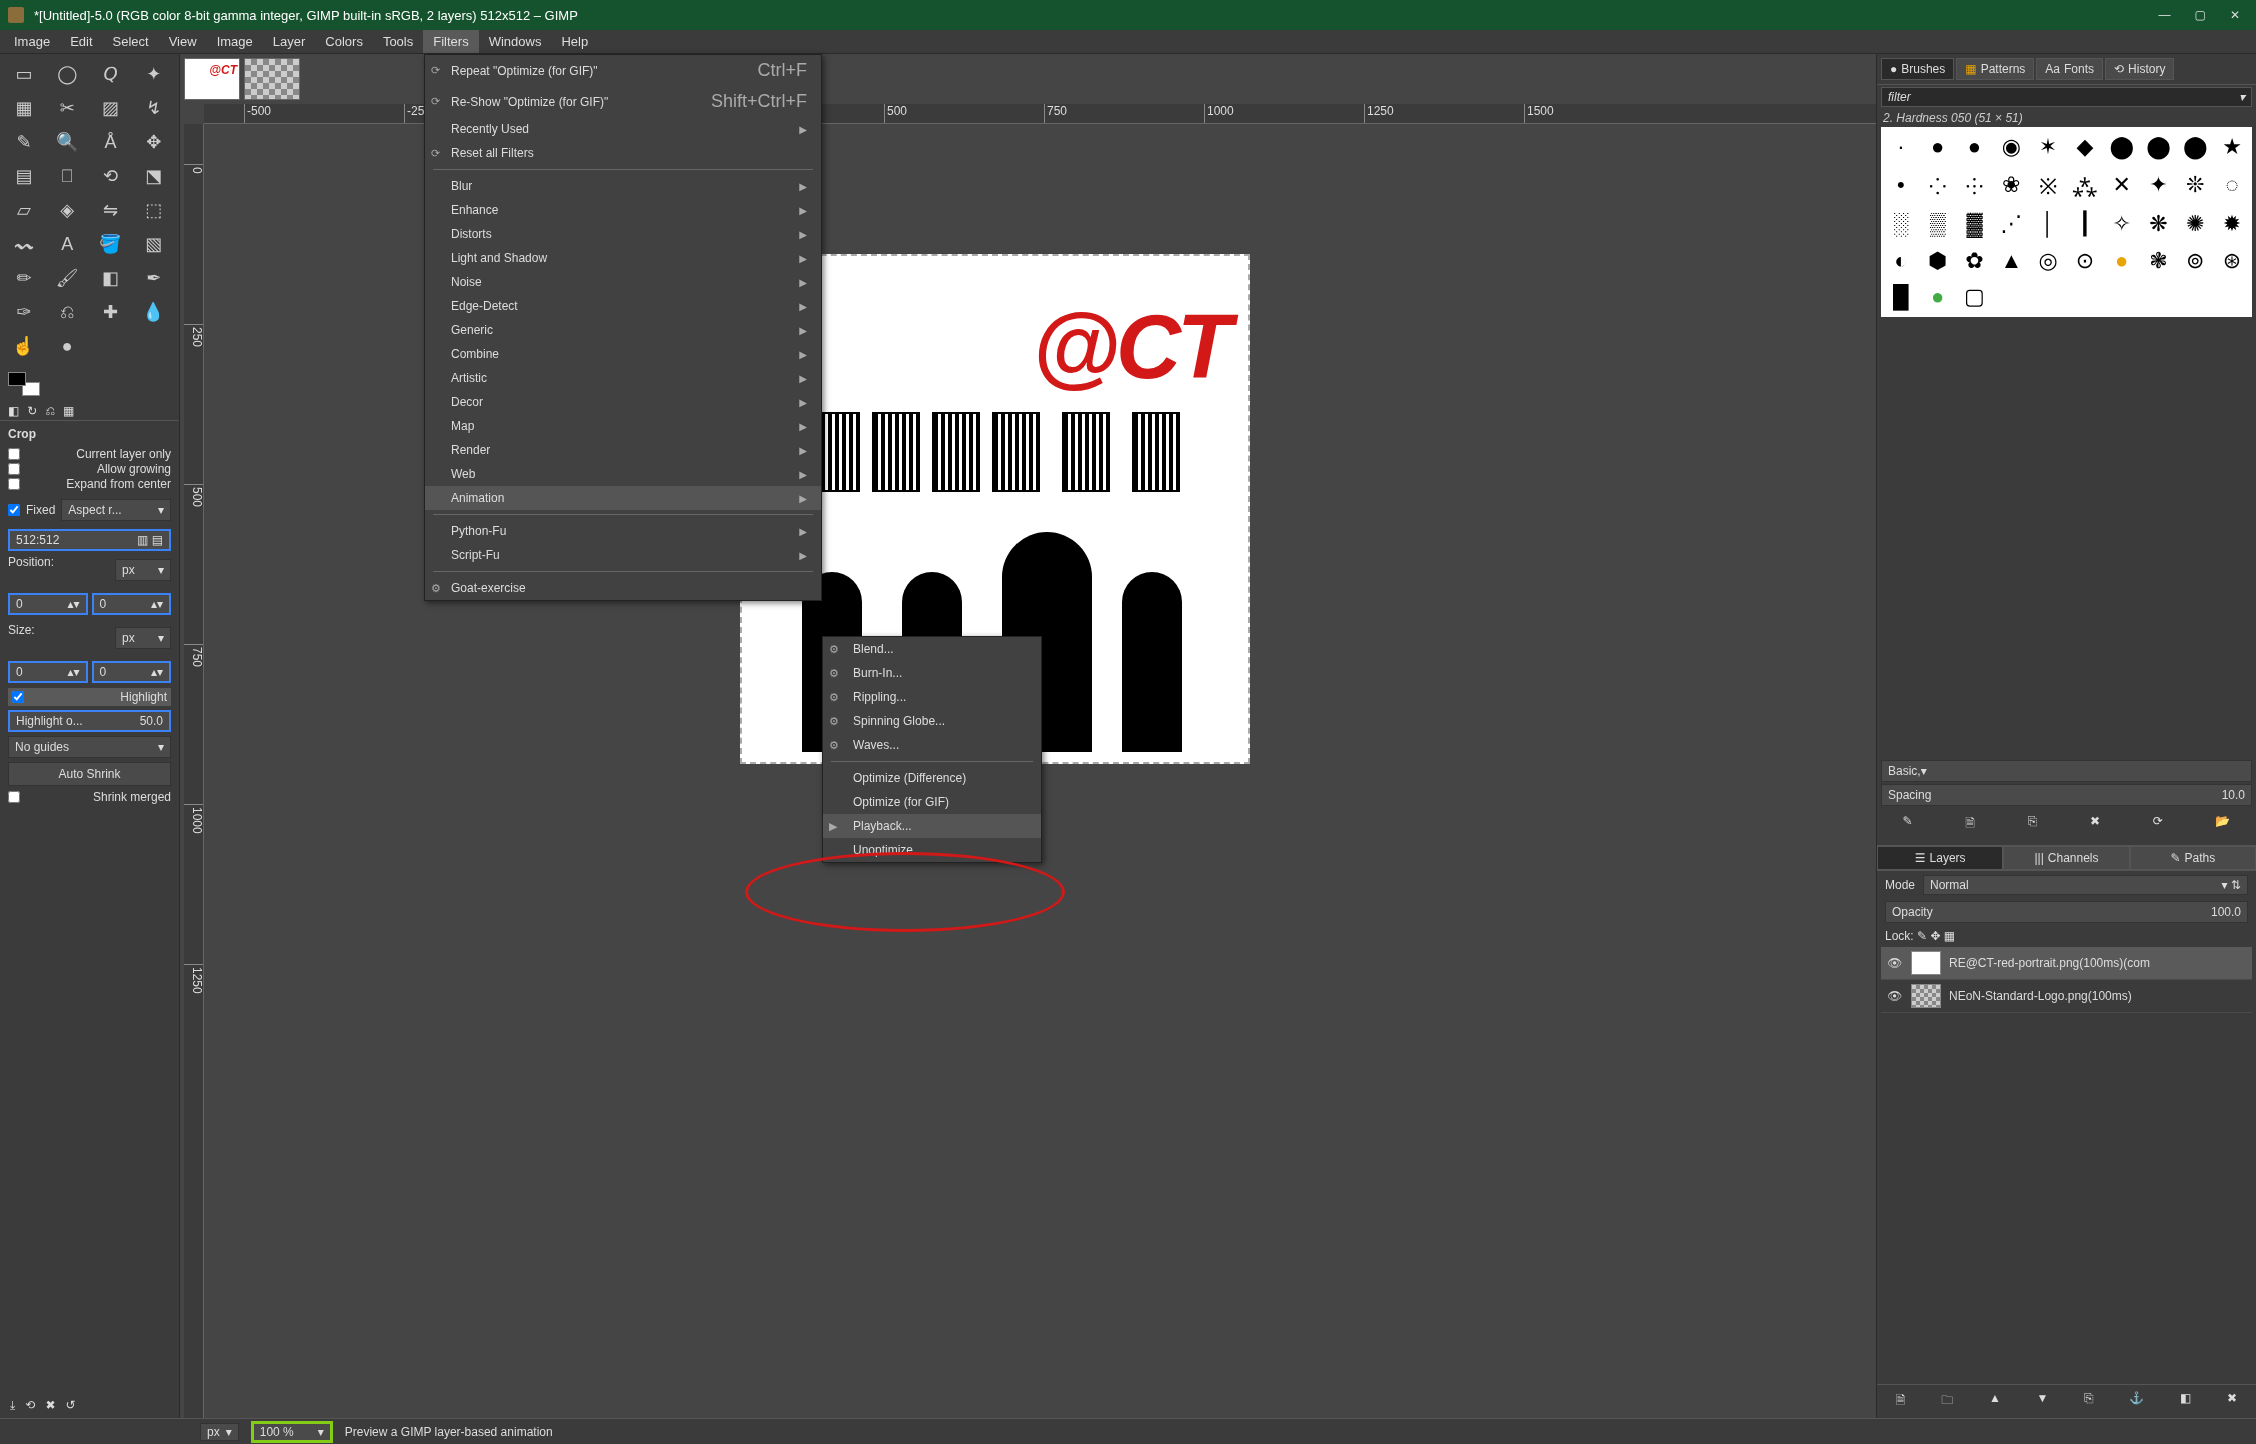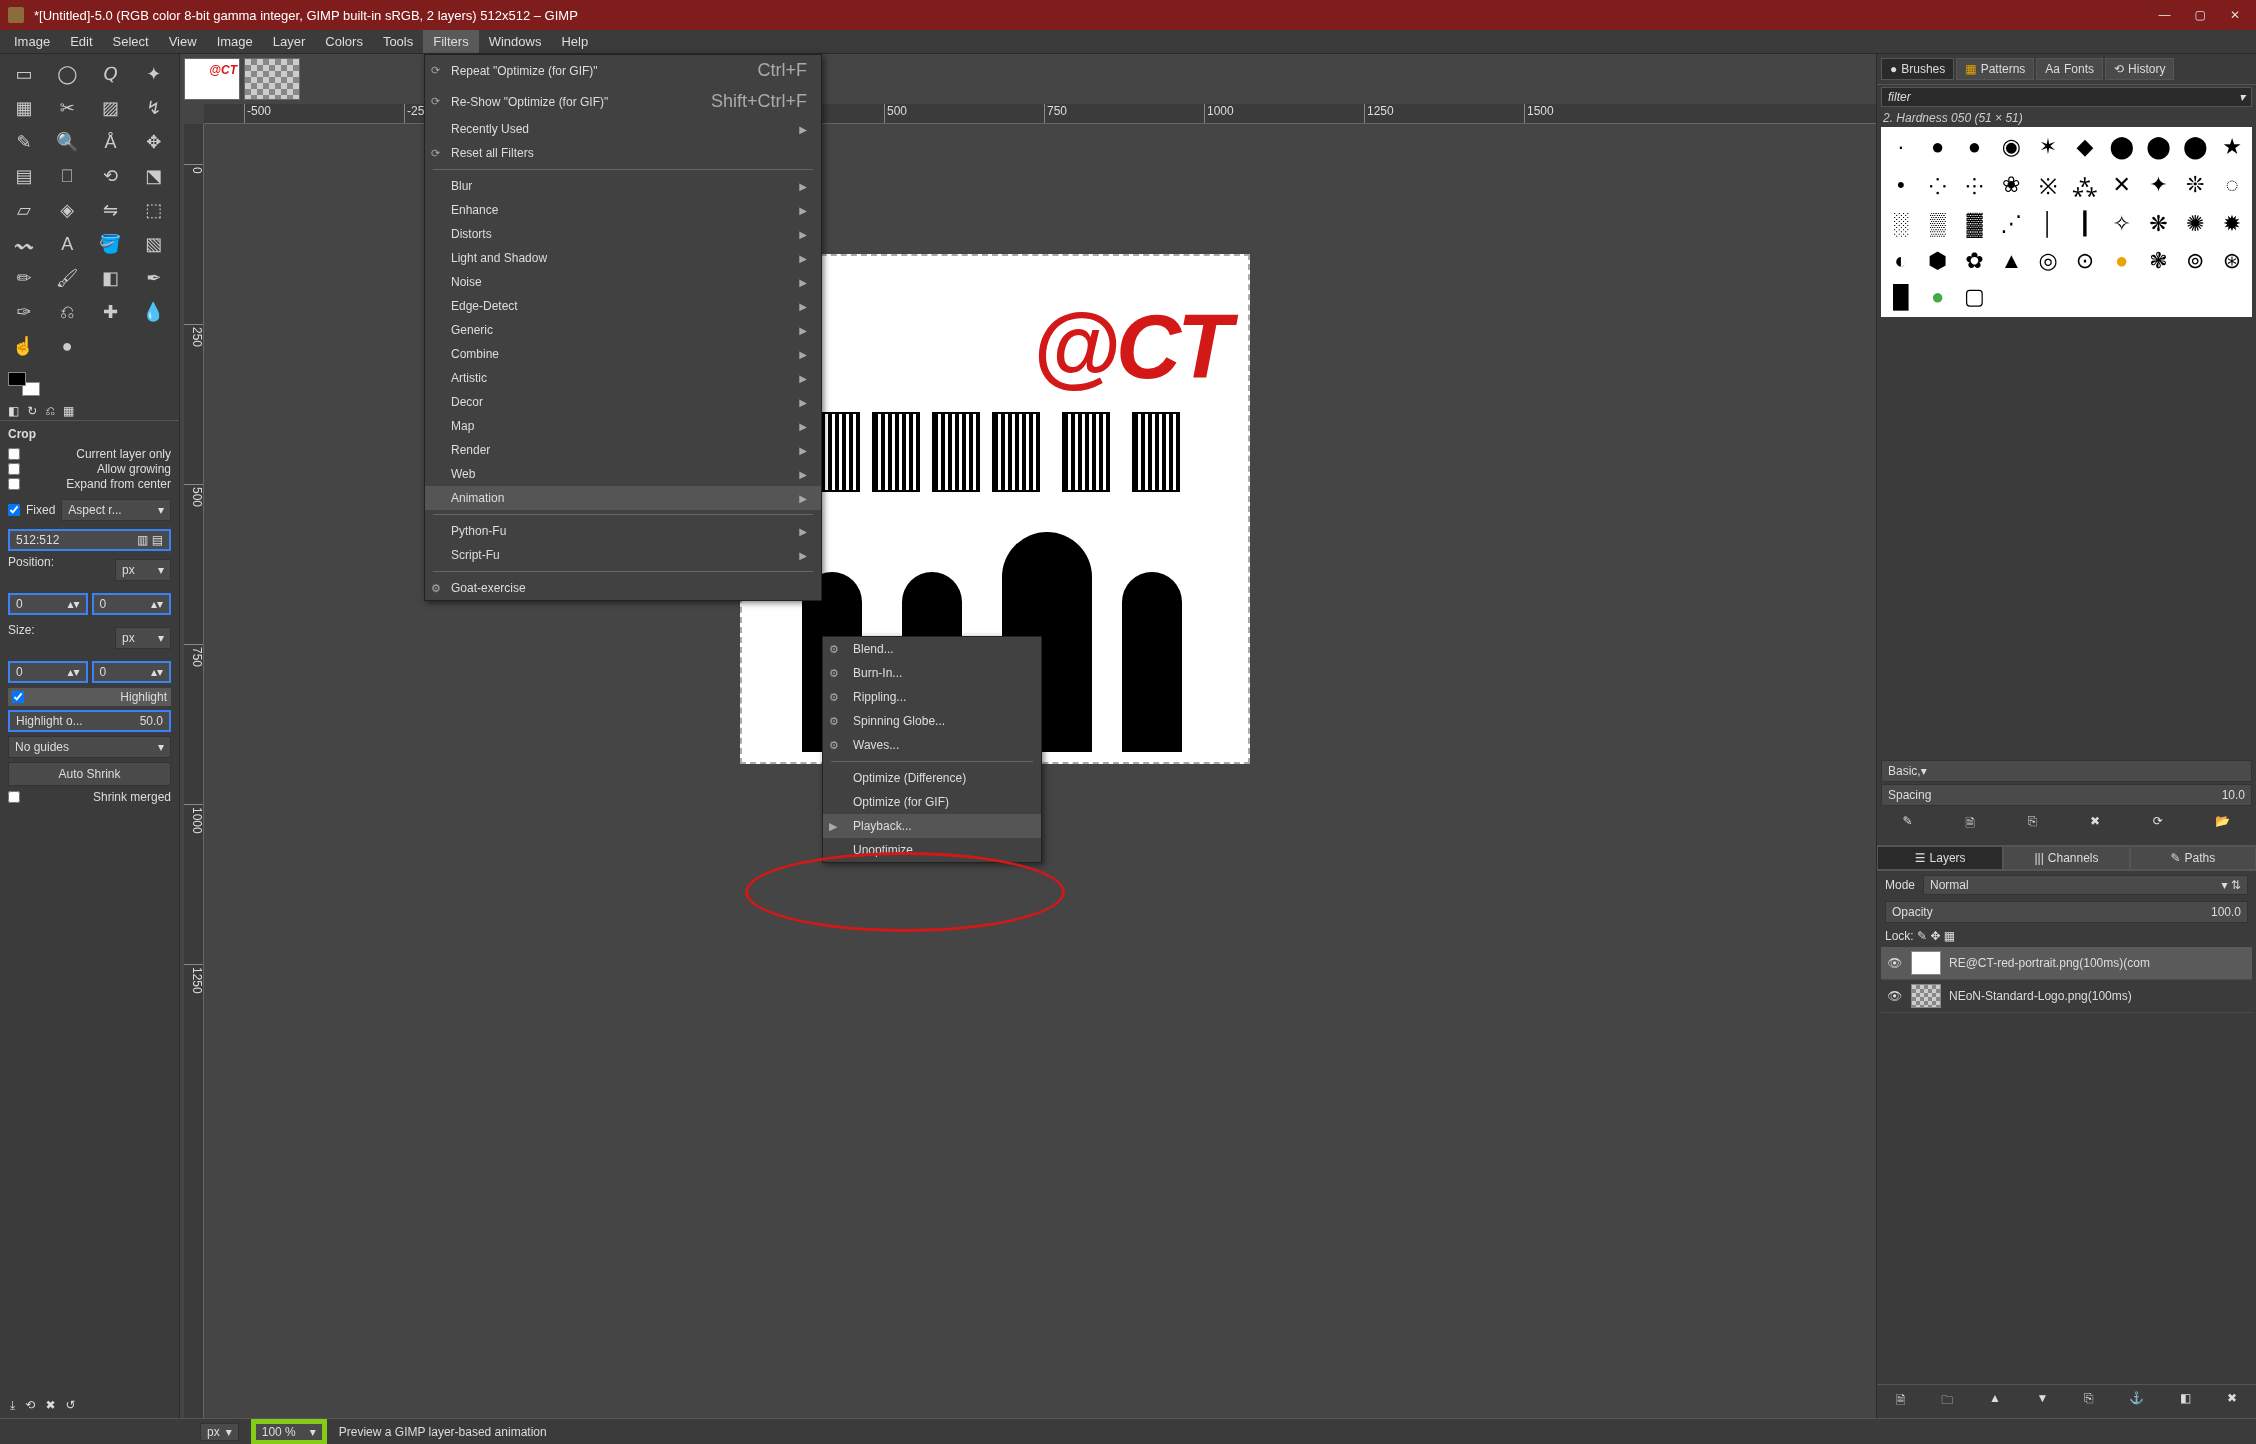--- a/index.html
+++ b/index.html
@@ -1,18 +1,18 @@
 <!DOCTYPE html>
 <html><head>
 <meta charset="utf-8">
 <style>
 * { margin: 0; padding: 0; box-sizing: border-box; font-family: "Segoe UI", Tahoma, sans-serif; font-size: 12px; color: #ddd; }
 body { background: #454545; width: 2256px; height: 1444px; overflow: hidden; position: relative; }
 
-.titlebar { height: 30px; background: #7f1d1d; display: flex; align-items: center; padding: 0 8px; justify-content: space-between; }
+.titlebar { height: 30px; background: #14532d; display: flex; align-items: center; padding: 0 8px; justify-content: space-between; }
 .titlebar .title { font-size: 13px; color: #fff; flex: 1; padding-left: 4px; }
 .titlebar .controls { display: flex; gap: 24px; font-size: 14px; padding-right: 8px; }
 .titlebar .controls span { cursor: pointer; }
 
 .menubar { height: 24px; background: #3b3b3b; display: flex; align-items: center; padding: 0 4px; gap: 0; border-bottom: 1px solid #2a2a2a; }
 .menubar .item { padding: 4px 10px; cursor: pointer; font-size: 13px; }
 .menubar .item.active { background: #5a5a5a; }
 
 .main { display: flex; height: calc(100% - 54px - 26px); }
 
@@ -437,21 +437,21 @@
     </div>
   </div>
 </div>
 
 <div class="statusbar">
   <span style="width:180px"></span>
   <div class="select" style="background:#4a4a4a;border:1px solid #333;padding:1px 6px;display:flex;gap:6px">
       <span>px</span>
       <span>▾</span>
     </div>
-  <div class="select" style="background:#4a4a4a;border:5px solid #84cc16;padding:1px 6px;display:flex;gap:14px">
+  <div class="select" style="background:#4a4a4a;border:3px solid #84cc16;padding:1px 6px;display:flex;gap:24px">
       <span>100 %</span>
       <span>▾</span>
     </div>
   <span>Preview a GIMP layer-based animation</span>
 </div>
 
 <div class="bottom-left-icons">
   <span>⤓</span>
   <span>⟲</span>
   <span>✖</span>

